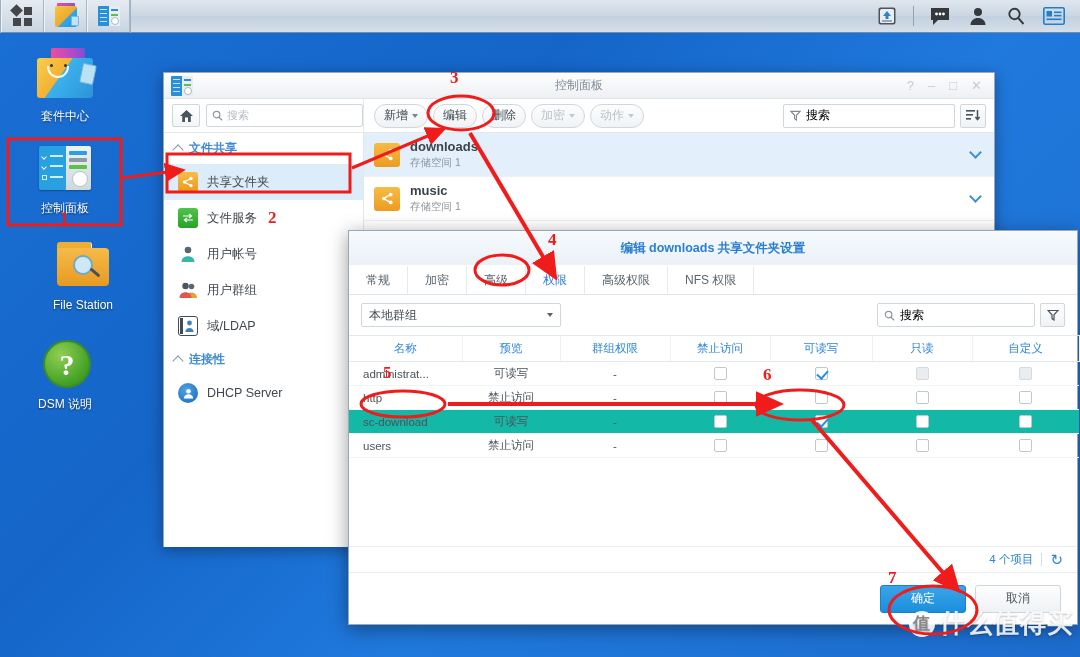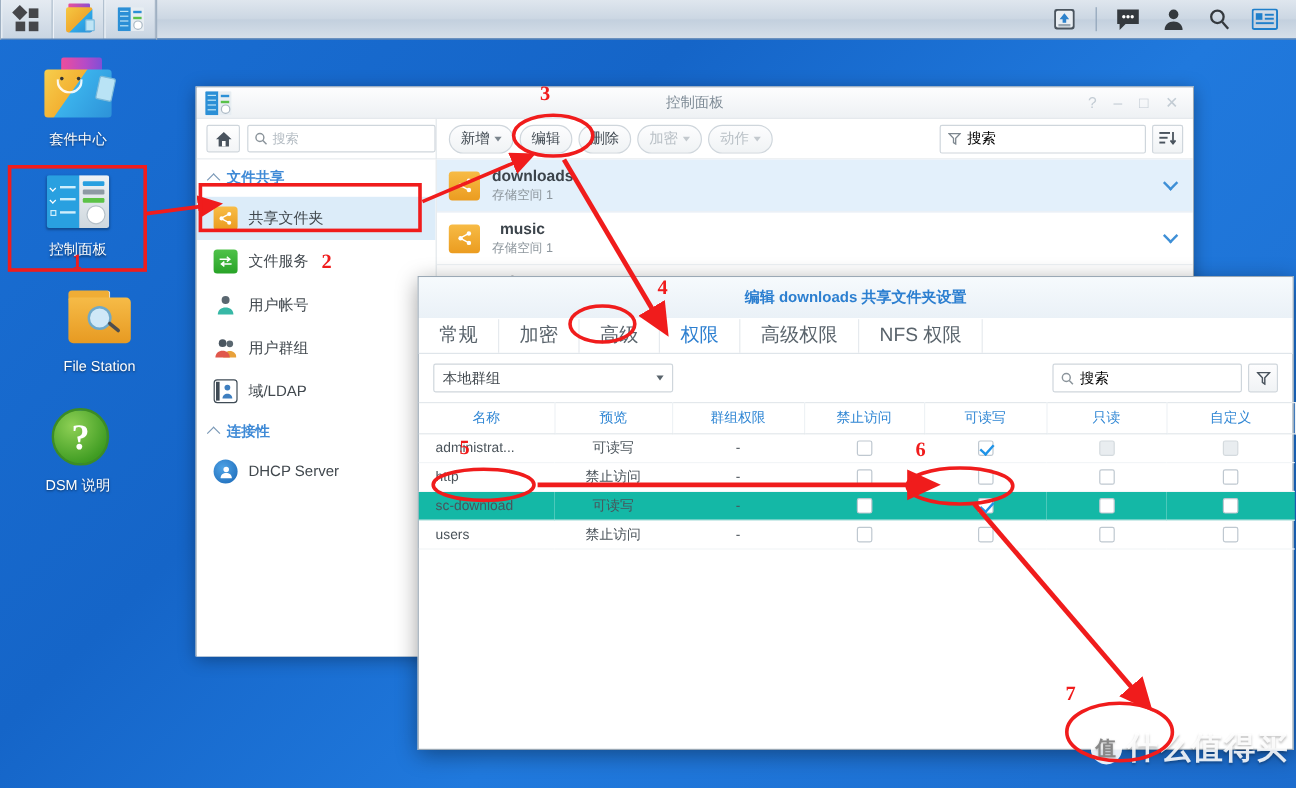--- a/index.html
+++ b/index.html
@@ -128,34 +128,34 @@
   .chev-up{ width:8px;height:8px;border-left:1.5px solid #7b99b7;border-top:1.5px solid #7b99b7;transform:rotate(45deg);margin-top:3px;}
   .side-item{ display:flex;align-items:center;gap:9px;height:36px;padding-left:14px;color:#41484e;font-size:12.5px;}
   .side-item.sel{ background:#dcecf9; }
   .si-ico{ width:20px;height:20px;border-radius:3px;display:flex;align-items:center;justify-content:center;flex:0 0 20px;}
 
   #cp-main{ flex:1; background:#fff; }
   .fold-row{ display:flex;align-items:center; height:44px; padding:0 14px 0 10px; border-bottom:1px solid #edf1f4;}
   .fold-row.sel{ background:#e3f0fb; }
   .fold-ico{ width:26px;height:24px;border-radius:3px;background:linear-gradient(to bottom,#f7bb45,#eb9c20);
     display:flex;align-items:center;justify-content:center;margin-right:10px;}
-  .fold-name{ font-size:13px;font-weight:bold;color:#3c444b;text-align:center;}
+  .fold-name{ font-size:13px;font-weight:bold;color:#3c444b;}
   .fold-sub{ font-size:10.5px;color:#8d969d;margin-top:2px;}
   .chev-dn{ margin-left:auto;width:9px;height:9px;border-right:2px solid #3e8fd6;border-bottom:2px solid #3e8fd6;transform:rotate(45deg);margin-top:-4px;}
 
   
   #dlg{
     position:absolute; left:348px; top:230px; width:730px; height:395px;
     background:#fff; border:1px solid #9aa8b5; box-shadow:0 4px 18px rgba(0,0,0,.4);
     display:flex;flex-direction:column;
   }
   #dlg-title{ height:34px; background:linear-gradient(to bottom,#f6fafd,#eaf1f7);
     display:flex;align-items:center;justify-content:center; color:#2c7fd0; font-size:12.5px; font-weight:bold;}
   #dlg-tabs{ height:30px; display:flex; align-items:flex-end; background:#fff; border-bottom:1px solid #dfe5ea;}
-  .tab{ padding:0 17px; height:28px; line-height:28px; font-size:16px; color:#5a646c; border-right:1px solid #e6eaee;text-align:right;}
+  .tab{ padding:0 17px; height:28px; line-height:28px; font-size:12px; color:#5a646c; border-right:1px solid #e6eaee;text-align:right;}
   .tab.act{ color:#2c7fd0; }
   #dlg-sub{ height:40px; display:flex;align-items:center; padding:0 12px; gap:10px;}
   .selbox{ width:200px;height:24px;border:1px solid #cfd6dc;border-radius:2px;background:#fff;
     display:flex;align-items:center;padding:0 7px;font-size:12px;color:#41484e;}
   .selbox .caret{margin-left:auto;border-top-color:#59636b;}
   .dsrch{ margin-left:auto;display:flex;align-items:center;gap:5px;}
   .dsrch-box{width:158px;height:24px;border:1px solid #cfd6dc;border-radius:2px;background:#fff;display:flex;align-items:center;gap:5px;padding:0 6px;}
   .fbtn{width:25px;height:24px;border:1px solid #cfd6dc;border-radius:2px;background:linear-gradient(to bottom,#fdfdfe,#f0f3f5);display:flex;align-items:center;justify-content:center;}
 
   table.perm{ width:100%; border-collapse:collapse; table-layout:fixed;}
@@ -606,20 +606,31 @@
         <td class="perm-d">禁止访问</td>
         <td>-</td>
         <td><span class="ckb"></span></td>
         <td><span class="ckb"></span></td>
         <td><span class="ckb"></span></td>
         <td><span class="ckb"></span></td>
       </tr>
     </tbody>
   </table>
 
+  <div id="dlg-foot">
+    <div class="count-row">
+      <span>4 个项目</span>
+      <span class="count-sep"></span>
+      <span style="font-size:15px;">↻</span>
+    </div>
+    <div class="btn-row">
+      <div class="btn pri">确定</div>
+      <div class="btn sec">取消</div>
+    </div>
+  </div>
 </div>
 
 <div class="wm">
   <span class="circ">值</span>
   <span>什么值得买</span>
 </div>
 
 <svg id="ann" viewBox="0 0 1080 657" xmlns="http://www.w3.org/2000/svg">
   <defs>
     <marker id="ah" markerWidth="7" markerHeight="7" refX="1" refY="3.2" orient="auto">

